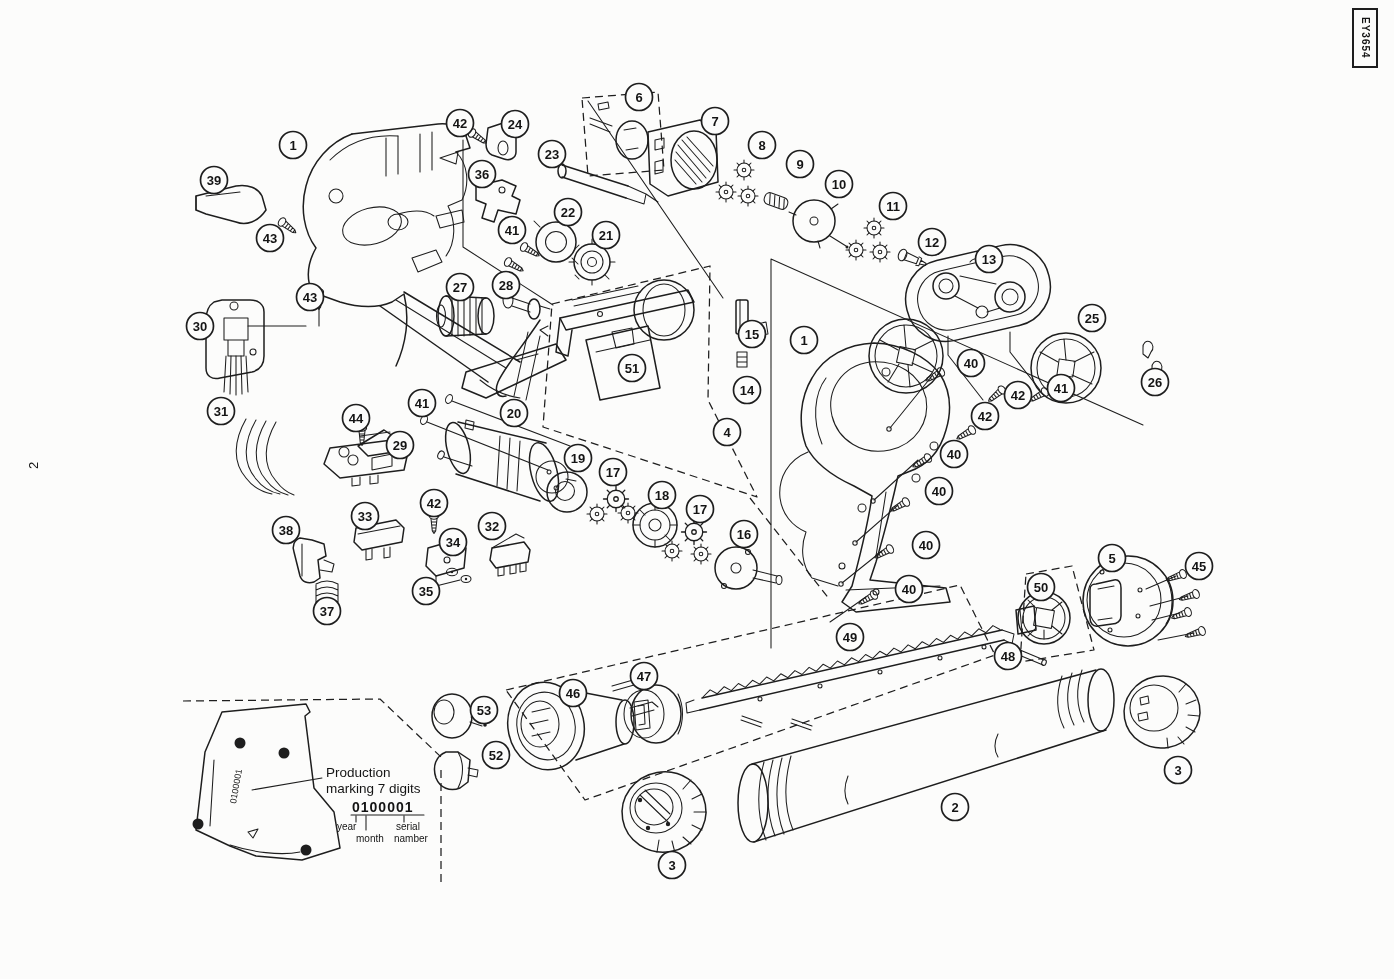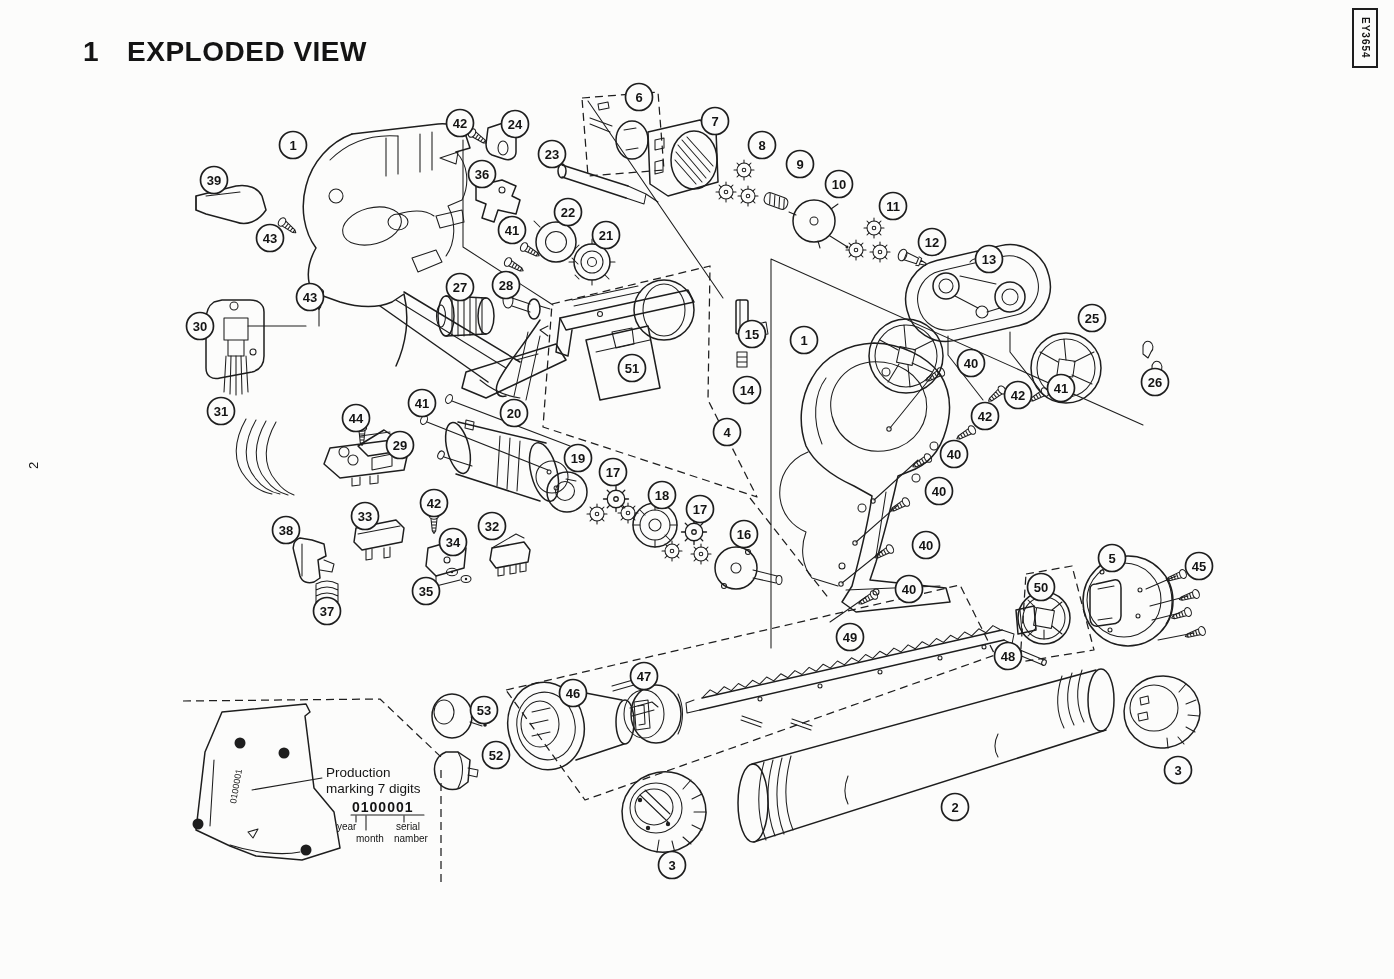--- a/index.html
+++ b/index.html
@@ -23,23 +23,20 @@
   .itxt{font:13.5px "Liberation Sans",sans-serif;fill:#141414;}
   .icode{font:bold 14px "Liberation Sans",sans-serif;fill:#141414;letter-spacing:1px;}
   .ismall{font:10px "Liberation Sans",sans-serif;fill:#141414;}
   .iplate{font:9px "Liberation Sans",sans-serif;fill:#141414;}
 </style>
 </head>
 <body>
 
 <div class="page">
 
-  <div class="title">
-    <span class="num">1</span><span>EXPLODED VIEW</span>
-  </div>
 
   <div class="doc-code">EY3654</div>
   <div class="page-num">2</div>
 
   <svg id="diagram" width="1394" height="979" viewBox="0 0 1394 979">
 
     <defs>
       <g id="screw">
         <ellipse cx="0" cy="0" rx="3.2" ry="4.6" class="tn"></ellipse>
         <path class="tn" d="M2.8,-3 L15,-1.7 L15,1.7 L2.8,3 M15,-1.7 L17.5,0 L15,1.7 M6,-2.5 L6,2.5 M9,-2.3 L9,2.3 M12,-2 L12,2"></path>

